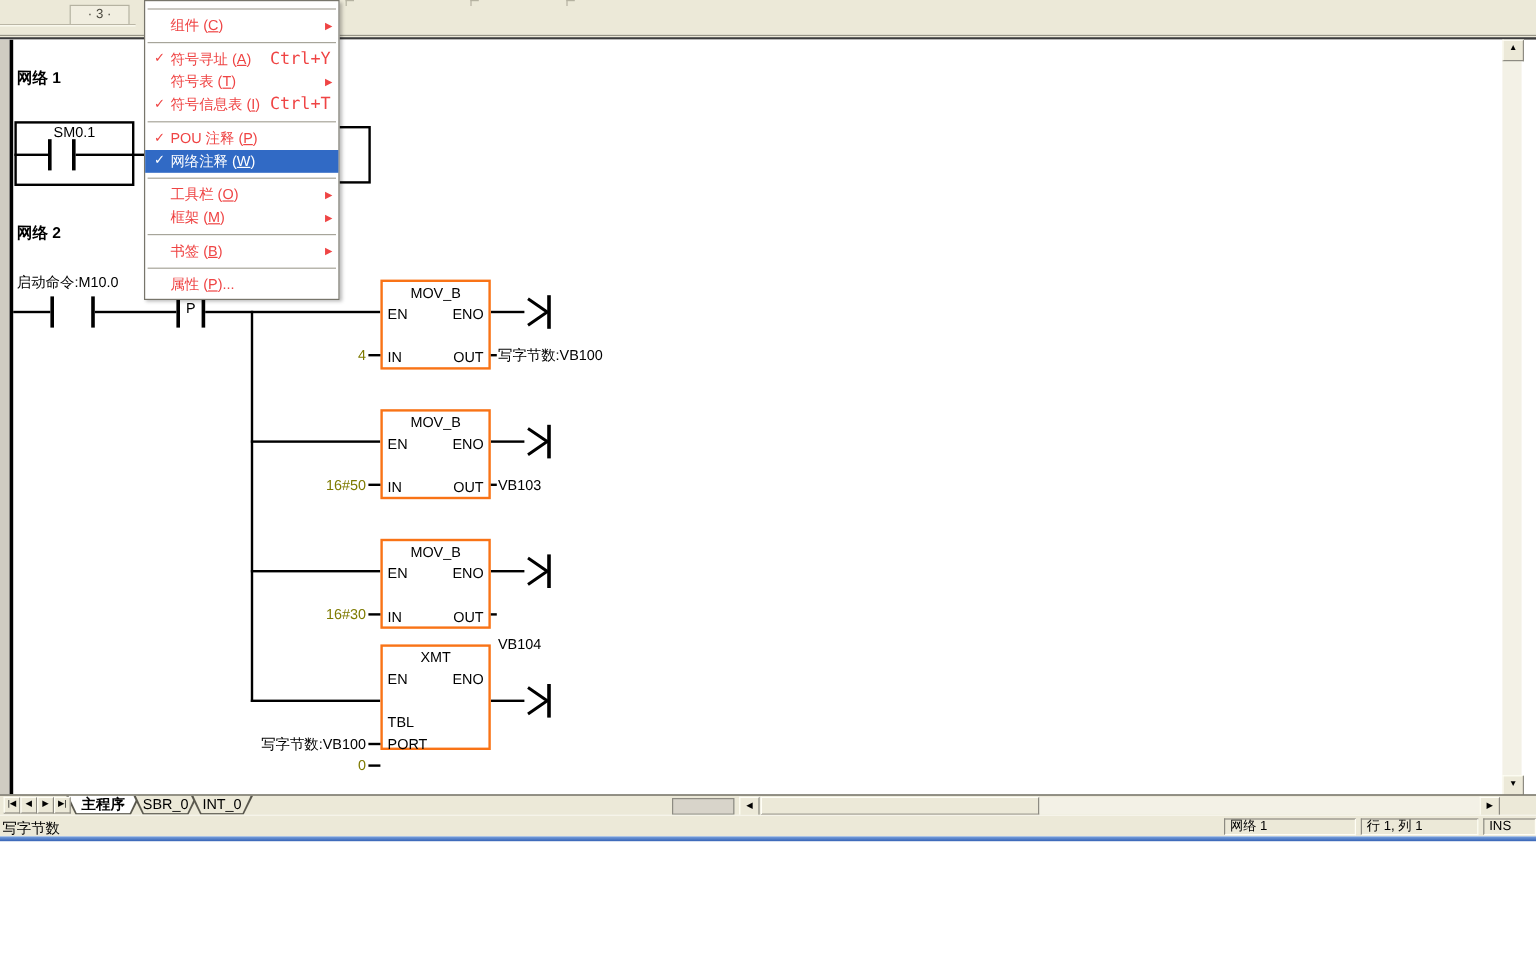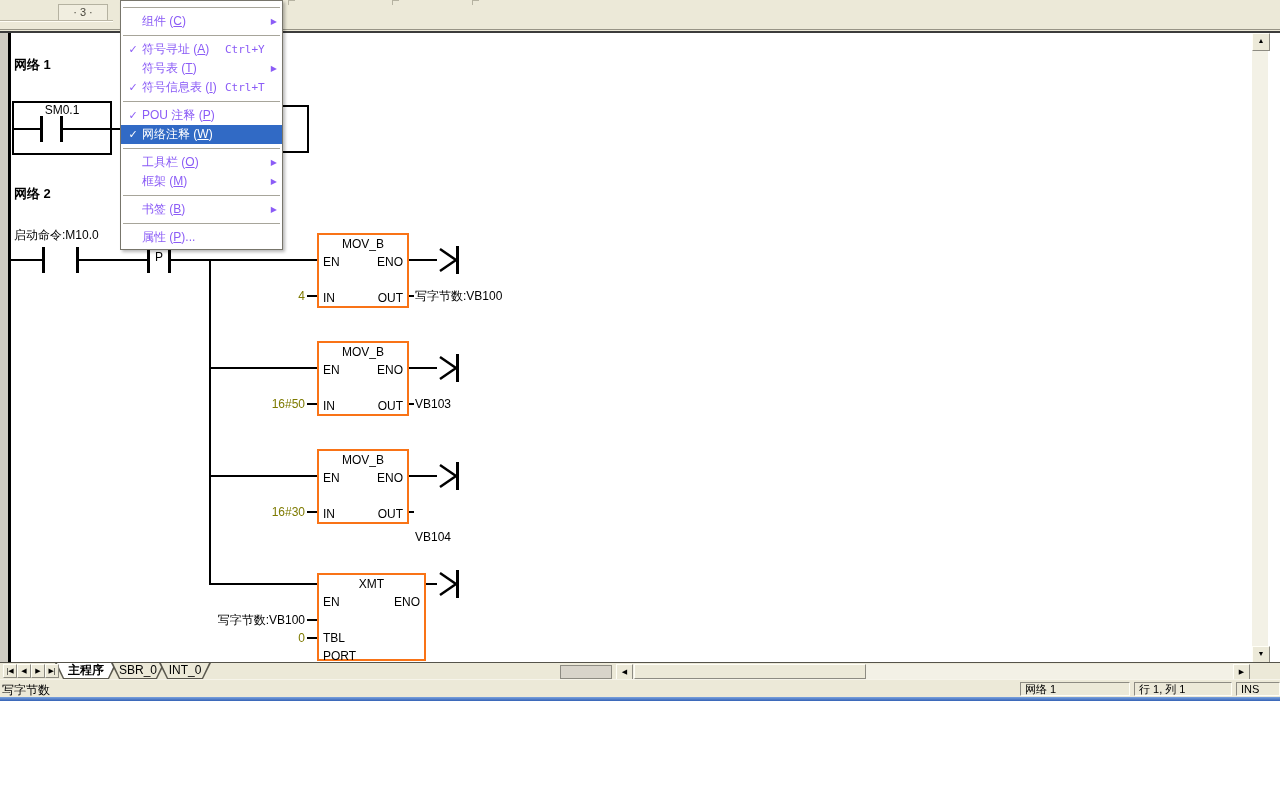--- a/index.html
+++ b/index.html
@@ -33,26 +33,26 @@
   .pin{position:absolute;font-size:12px;height:14px;line-height:14px;color:#000;}
   .pin.l{left:4px;} .pin.r{right:4px;text-align:right;}
   .operand{position:absolute;font-size:12px;height:14px;line-height:14px;color:#000;white-space:nowrap;}
   .operand.const{color:#7e7a00;}
   .operand.ralign{width:160px;text-align:right;}
   .arrow-wrap{position:absolute;width:26px;height:32px;}
 
   
   #menu{position:absolute;left:120px;top:0;width:161px;background:#fff;
         border:1px solid #77756b;box-shadow:2px 2px 3px rgba(0,0,0,.28);padding:2px 0;z-index:50;}
-  .menu-item{position:relative;height:19px;line-height:19px;font-size:12px;color:#8b5cf6;}
+  .menu-item{position:relative;height:19px;line-height:19px;font-size:12px;color:#ef4444;}
   .menu-item.hl{background:#316ac5;color:#fff;}
   .mi-check{position:absolute;left:5px;width:14px;text-align:center;font-size:11px;}
   .mi-label{position:absolute;left:21px;white-space:nowrap;}
   .mi-mn{text-decoration:underline;}
-  .mi-accel{position:absolute;left:104px;font-family:"DejaVu Sans Mono",monospace;font-size:11px;}
+  .mi-accel{position:absolute;left:104px;font-family:"DejaVu Sans Mono",monospace;font-size:14px;}
   .mi-arrow{position:absolute;right:5px;top:0;font-size:8px;}
   .menu-sep{height:1px;background:#a7a59a;margin:4px 2px;}
 
   
   .sbtn{position:absolute;background:#ece9d8;border:1px solid;border-color:#fffef6 #8d8b82 #8d8b82 #fffef6;
         text-align:center;font-size:7px;line-height:13px;color:#000;}
   .strack{position:absolute;background:#f3f1e6;}
   .sthumb{position:absolute;background:#ece9d8;border:1px solid;border-color:#fffef6 #8d8b82 #8d8b82 #fffef6;}
 
   
@@ -165,21 +165,21 @@
         <div class="pin r" style="top: 56px;">OUT</div>
       </div>
       <div class="wire" style="left: 307px; top: 478px; width: 10px; height: 2px;"></div>
       <div class="operand ralign const" style="left: 145px; top: 472px;">16#30</div>
       <div class="wire" style="left: 409px; top: 478px; width: 5px; height: 2px;"></div>
       <div class="operand" style="left: 415px; top: 497px;">VB104</div>
       <div class="arrow-wrap" style="left: 437px; top: 427px;"><svg width="26" height="32" xmlns="http://www.w3.org/2000/svg">
           <polyline points="3,5 19,16 3,27" fill="none" stroke="#000" stroke-width="2.5"></polyline>
           <rect x="19" y="2" width="3" height="28" fill="#000"></rect>
         </svg></div>
-      <div class="lbox" style="left: 317px; top: 540px; width: 88px; height: 84px; padding-left: 17px;">
+      <div class="lbox" style="left: 317px; top: 504px; width: 88px; height: 84px;">
         <div class="lbox-title">XMT</div>
         <div class="pin l" style="top: 20px;">EN</div>
         <div class="pin l" style="top: 56px;">TBL</div>
         <div class="pin l" style="top: 74px;">PORT</div>
         <div class="pin r" style="top: 20px;">ENO</div>
       </div>
       <div class="wire" style="left: 307px; top: 586px; width: 10px; height: 2px;"></div>
       <div class="operand ralign" style="left: 145px; top: 580px;">写字节数:VB100</div>
       <div class="wire" style="left: 307px; top: 604px; width: 10px; height: 2px;"></div>
       <div class="operand ralign const" style="left: 145px; top: 598px;">0</div>

